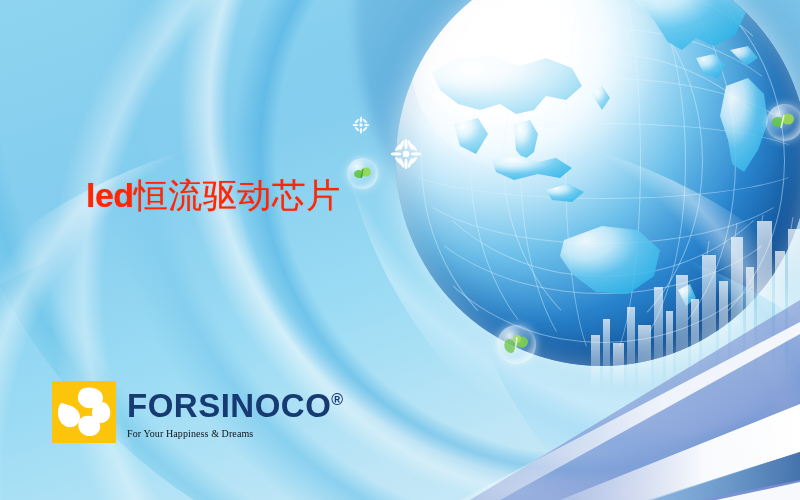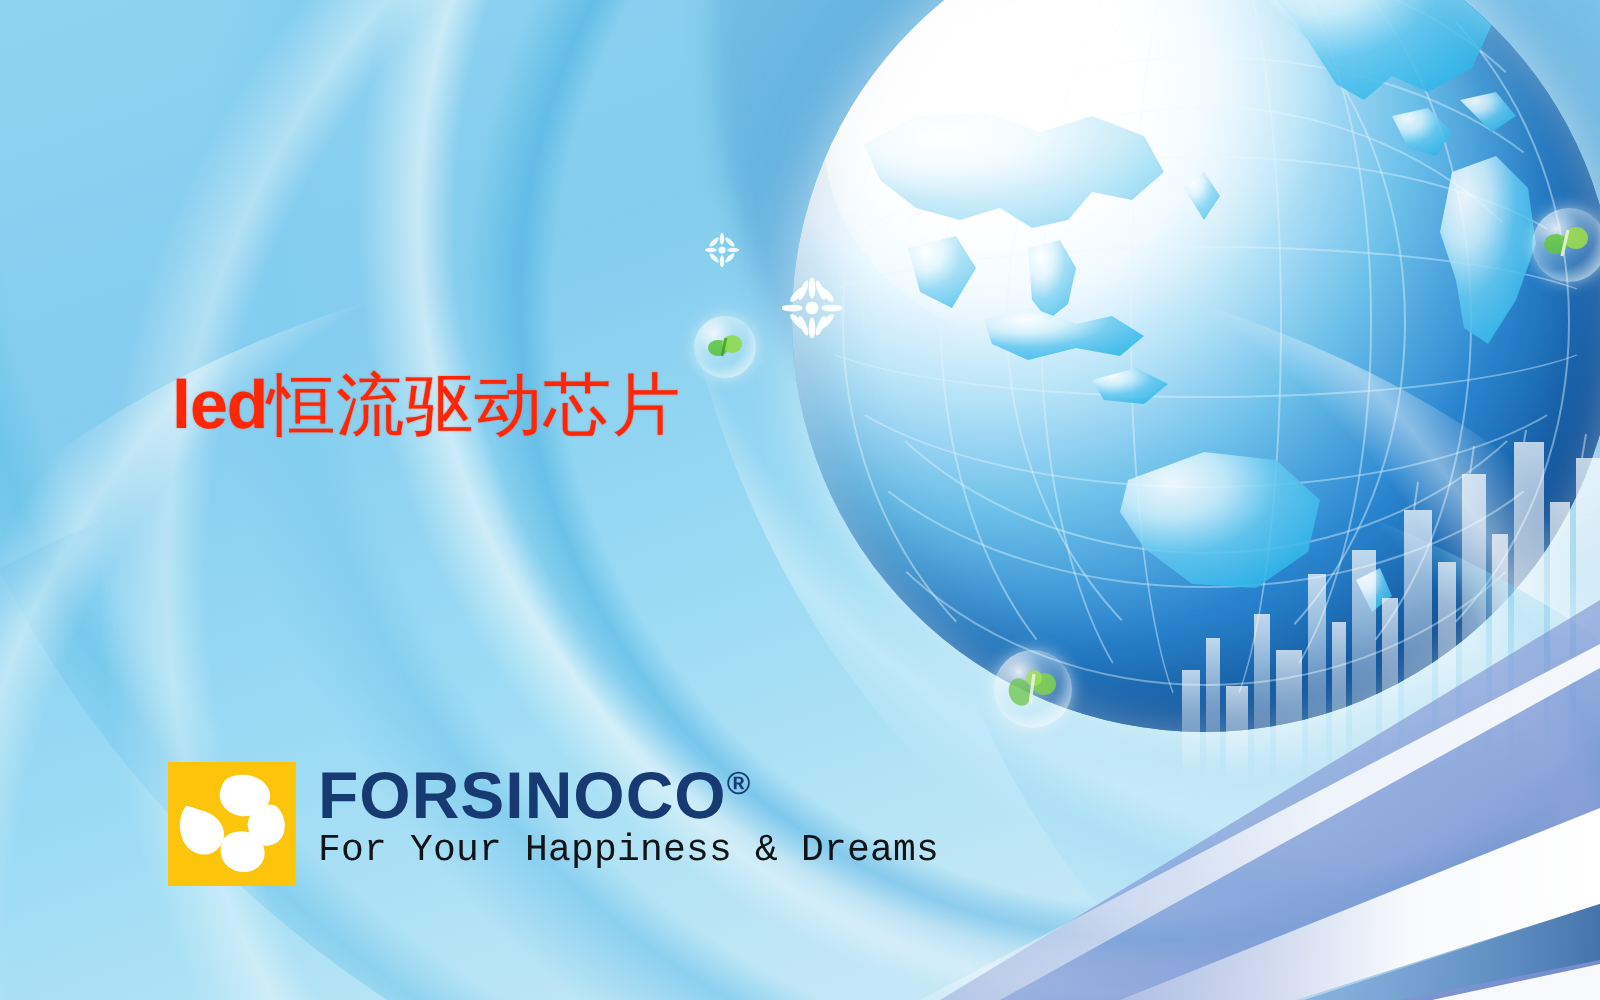--- a/index.html
+++ b/index.html
@@ -108,43 +108,43 @@
   .star{position:absolute;}
 
   
   .ribbon{position:absolute;transform-origin:0 0;pointer-events:none;}
 
   
   #headline{
     position:absolute;left:86px;top:166px;
     color:#ff2606;
     font-size:34px;
-    line-height:74px;
+    line-height:58px;
     letter-spacing:.5px;
     text-shadow:0 0 1px rgba(255,38,6,.5);
     white-space:nowrap;
   }
   #headline .line1{display:block;font-family:"Liberation Serif","DejaVu Serif",serif;}
   #headline .line1 .latin{font-family:"Liberation Sans",sans-serif;font-weight:700;letter-spacing:-.5px;}
   #headline .line2{display:block;padding-left:14px;font-family:"Liberation Serif","DejaVu Serif",serif;}
 
   
-  #logo{position:absolute;left:84px;top:381px;display:flex;align-items:flex-start;}
+  #logo{position:absolute;left:52px;top:381px;display:flex;align-items:flex-end;}
   #logo-mark{width:64px;height:62px;background:#fcc40b;flex:0 0 auto;position:relative;}
   #logo-text{margin-left:11px;}
   #logo-word{
     font-family:"Liberation Sans",sans-serif;
     font-weight:700;font-size:33px;line-height:33px;
     color:#173a72;letter-spacing:.5px;
     white-space:nowrap;
   }
   #logo-word .reg{font-size:16px;vertical-align:super;line-height:0;}
   #logo-tag{
-    font-family:Liberation Mono, monospace;
-    font-size:19px;line-height:19px;
+    font-family:Liberation Serif, serif;
+    font-size:10px;line-height:19px;
     color:#111418;letter-spacing:.1px;margin-top:2px;
     white-space:nowrap;
   }
 </style>
 </head>
 <body>
 
 <div id="banner">
 
   <div class="arc arcI"></div>

